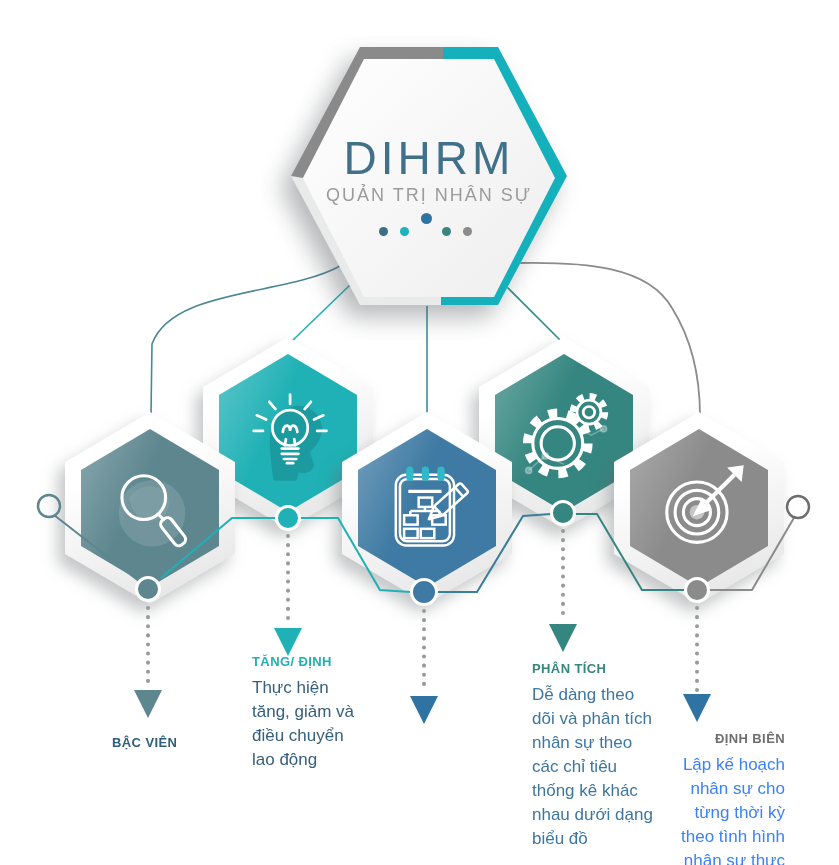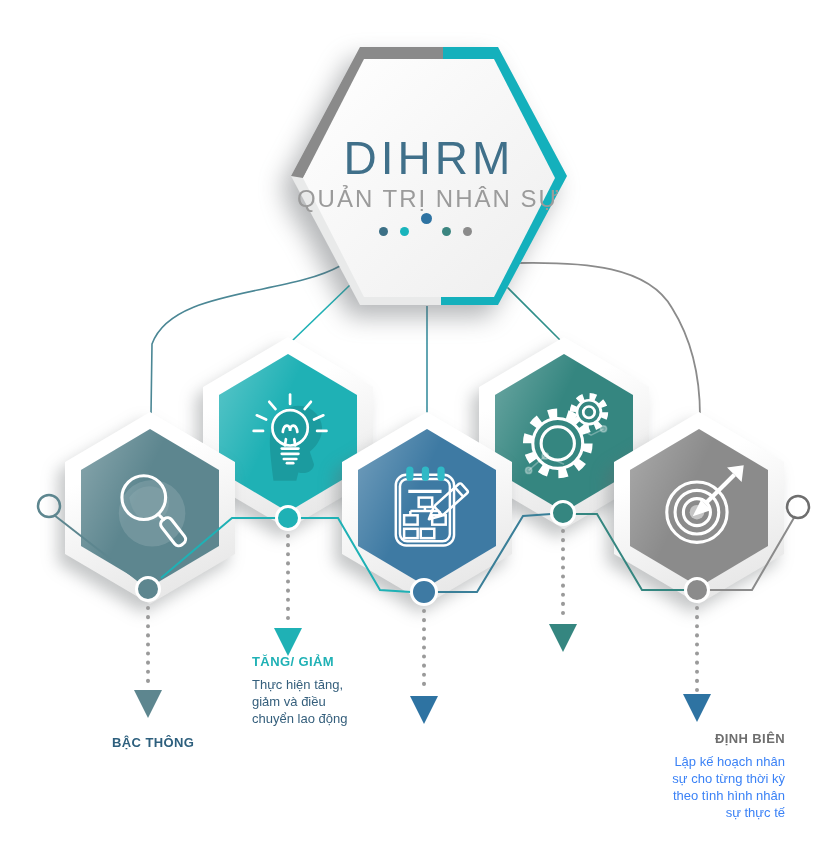--- a/index.html
+++ b/index.html
@@ -12,21 +12,21 @@
   .layer-under{z-index:1;}
   .layer-over{z-index:6;}
 
   
   .hex-top{position:absolute;left:291px;top:47px;width:276px;height:296px;z-index:4;
            filter:drop-shadow(-10px 12px 12px rgba(90,95,100,0.45));}
   .hex-top-content{position:absolute;left:0;top:0;width:100%;height:100%;}
   .main-title{position:absolute;top:84px;left:0;width:100%;text-align:center;
               font-size:46px;font-weight:400;letter-spacing:4px;color:#40708a;}
   .main-subtitle{position:absolute;top:138px;left:0;width:100%;text-align:center;
-                 font-size:24px;font-weight:400;letter-spacing:2px;color:#9b9b9b;}
+                 font-size:18px;font-weight:400;letter-spacing:2px;color:#9b9b9b;}
   .deco-dot{position:absolute;border-radius:50%;width:9px;height:9px;}
   .dot-top{left:130px;top:166px;width:11px;height:11px;background:#2e73a2;}
   .dot-r1{left:88px;top:180px;background:#3c7086;}
   .dot-r2{left:109px;top:180px;background:#19b4bc;}
   .dot-r3{left:151px;top:180px;background:#3b8580;}
   .dot-r4{left:172px;top:180px;background:#8b8b8b;}
 
   
   .hex{position:absolute;width:170px;height:192px;
        filter:drop-shadow(-7px 9px 8px rgba(100,104,108,0.38));}
@@ -39,21 +39,21 @@
   .hex-icon{position:absolute;left:50%;top:50%;width:104px;height:104px;transform:translate(-50%,-50%);}
   .hex1{left:65px;top:412px;z-index:3;} .hex1 .hex-inner{background:#5d868f;}
   .hex2{left:203px;top:337px;z-index:2;} .hex2 .hex-inner{background:#1fb1b5;}
   .hex3{left:342px;top:412px;z-index:3;} .hex3 .hex-inner{background:#3e7aa3;}
   .hex4{left:479px;top:337px;z-index:2;} .hex4 .hex-inner{background:#358680;}
   .hex5{left:614px;top:412px;z-index:3;} .hex5 .hex-inner{background:#8b8b8b;}
 
   
   .item-text{position:absolute;z-index:7;}
   .item-label{font-size:13px;font-weight:700;letter-spacing:0.4px;margin-bottom:7px;line-height:15px;}
-  .item-desc{font-size:13px;line-height:17px;}
+  .item-desc{font-size:17px;line-height:24px;}
   .text1{left:112px;top:735px;width:124px;} .text1 .item-label{color:#2d5f7d;} .text1 .item-desc{color:#3e76a0;}
   .text2{left:252px;top:654px;width:112px;} .text2 .item-label{color:#1fb1b5;} .text2 .item-desc{color:#355f7c;}
   .text3{left:390px;top:731px;width:102px;} .text3 .item-label{color:#2e72a0;} .text3 .item-desc{color:#3e76a0;}
   .text4{left:532px;top:661px;width:128px;} .text4 .item-label{color:#358680;} .text4 .item-desc{color:#3e76a0;}
   .text5{left:667px;top:731px;width:118px;text-align:right;} .text5 .item-label{color:#6e6e6e;} .text5 .item-desc{color:#3b82f6;}
 </style>
 </head>
 <body>
 
 <div class="canvas">
@@ -233,24 +233,28 @@
     </g>
 
     <polygon points="134,690 162,690 148,718" fill="#5d868f"></polygon>
     <polygon points="274,628 302,628 288,656" fill="#1fb1b5"></polygon>
     <polygon points="410,696 438,696 424,724" fill="#2e73a2"></polygon>
     <polygon points="549,624 577,624 563,652" fill="#358680"></polygon>
     <polygon points="683,694 711,694 697,722" fill="#2e73a2"></polygon>
   </svg>
 
   <div class="item-text text1">
-    <div class="item-label">BẬC THÔNG</div>
+    <div class="item-label">BẬC VIÊN</div>
   </div>
   <div class="item-text text2">
-    <div class="item-label">TĂNG/ GIẢM</div>
+    <div class="item-label">TĂNG/ ĐỊNH</div>
     <div class="item-desc">Thực hiện tăng, giảm và điều chuyển lao động</div>
+  </div>
+  <div class="item-text text4">
+    <div class="item-label">PHÂN TÍCH</div>
+    <div class="item-desc">Dễ dàng theo dõi và phân tích nhân sự theo các chỉ tiêu thống kê khác nhau dưới dạng biểu đồ</div>
   </div>
   <div class="item-text text5">
     <div class="item-label">ĐỊNH BIÊN</div>
     <div class="item-desc">Lập kế hoạch nhân sự cho từng thời kỳ theo tình hình nhân sự thực tế</div>
   </div>
 
 </div>
 
 </body></html>

